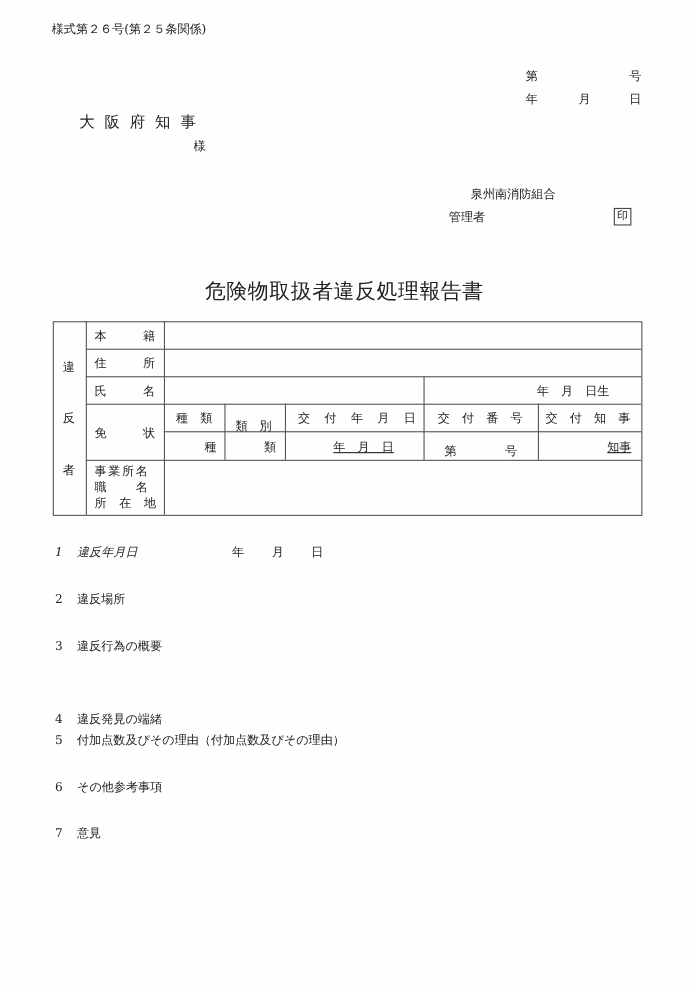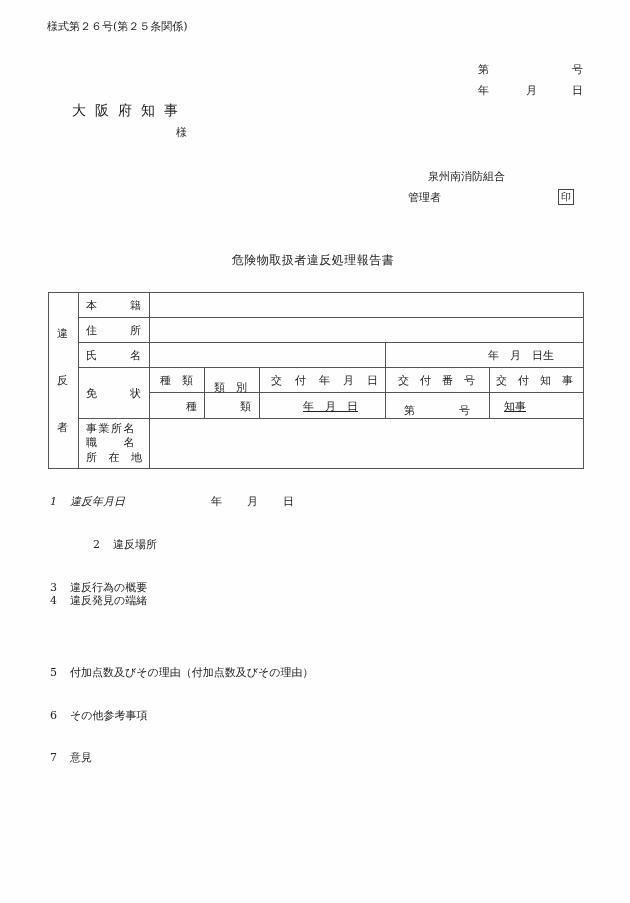--- a/index.html
+++ b/index.html
@@ -12,21 +12,21 @@
   .addr-line { left:60px; top:102px; font-size:14px; letter-spacing:9px;margin-left:12px; }
   .sama { left:176px; top:125px; font-size:11px; }
   .no-dai { left:478px; top:62px; }
   .no-go { left:572px; top:62px; }
   .date-nen { left:478px; top:83px; }
   .date-tsuki { left:526px; top:83px; }
   .date-hi { left:572px; top:83px; }
   .org { left:428px; top:169px; }
   .manager { left:408px; top:190px; }
   .seal { left:558px; top:189px; width:14px; height:14px; border:1px solid #444; font-size:10px; line-height:14px; text-align:center; }
-  .title { left:0; width:626px; top:252px; text-align:center; font-size:12px; letter-spacing:0.5px; }
+  .title { left:0; width:626px; top:252px; text-align:center; font-size:19px; letter-spacing:0.5px; }
 
   .tbl { position:absolute; border:1px solid #555; box-sizing:border-box; }
   .hline { position:absolute; height:0; border-top:1px solid #555; }
   .vline { position:absolute; width:0; border-left:1px solid #555; }
   .cell-text { position:absolute; white-space:nowrap; font-size:11px; }
 
   .item { position:absolute; left:50px; font-size:11px; white-space:nowrap; }
   .item .num { display:inline-block; width:20px; }
 </style>
 </head>
@@ -82,41 +82,41 @@
   <div class="cell-text" style="left:160px; top:373px;">種　類</div>
   <div class="cell-text" style="left:214px; top:380px;">類　別</div>
   <div class="cell-text" style="left:271px; top:373px; letter-spacing:1px;">交　付　年　月　日</div>
   <div class="cell-text" style="left:398px; top:373px;">交　付　番　号</div>
   <div class="cell-text" style="left:496px; top:373px;text-align:center;">交　付　知　事</div>
 
   <div class="cell-text" style="left:186px; top:399px;">種</div>
   <div class="cell-text" style="left:240px; top:399px;">類</div>
   <div class="cell-text" style="left:303px; top:399px;text-decoration:underline;">年　月　日</div>
   <div class="cell-text" style="left:404px; top:403px;">第　　　　号</div>
-  <div class="cell-text" style="left:504px; top:399px;text-decoration:underline;">知事</div>
+  <div class="cell-text" style="left:552px; top:399px;text-decoration:underline;">知事</div>
 
   <div class="cell-text" style="left:86px; top:421px; letter-spacing:1.5px;">事業所名</div>
   <div class="cell-text" style="left:86px; top:435px; letter-spacing:1.5px;">職　　名</div>
   <div class="cell-text" style="left:86px; top:450px; letter-spacing:4px;">所 在 地</div>
 </div>
 
 <div class="item" style="top:494px;font-style:italic;">
   <span class="num">1</span><span>違反年月日</span>
 </div>
 <div class="abs" style="left:211px; top:494px;">年</div>
 <div class="abs" style="left:247px; top:494px;">月</div>
 <div class="abs" style="left:283px; top:494px;">日</div>
 
-<div class="item" style="top:537px;margin-left:43px;">
+<div class="item" style="top:537px;">
   <span class="num">2</span><span>違反場所</span>
 </div>
 <div class="item" style="top:580px;">
   <span class="num">3</span><span>違反行為の概要</span>
 </div>
-<div class="item" style="top:593px;">
+<div class="item" style="top:646px;">
   <span class="num">4</span><span>違反発見の端緒</span>
 </div>
 <div class="item" style="top:665px;">
   <span class="num">5</span><span>付加点数及びその理由（付加点数及びその理由）</span>
 </div>
 <div class="item" style="top:708px;">
   <span class="num">6</span><span>その他参考事項</span>
 </div>
 <div class="item" style="top:750px;">
   <span class="num">7</span><span>意見</span>

